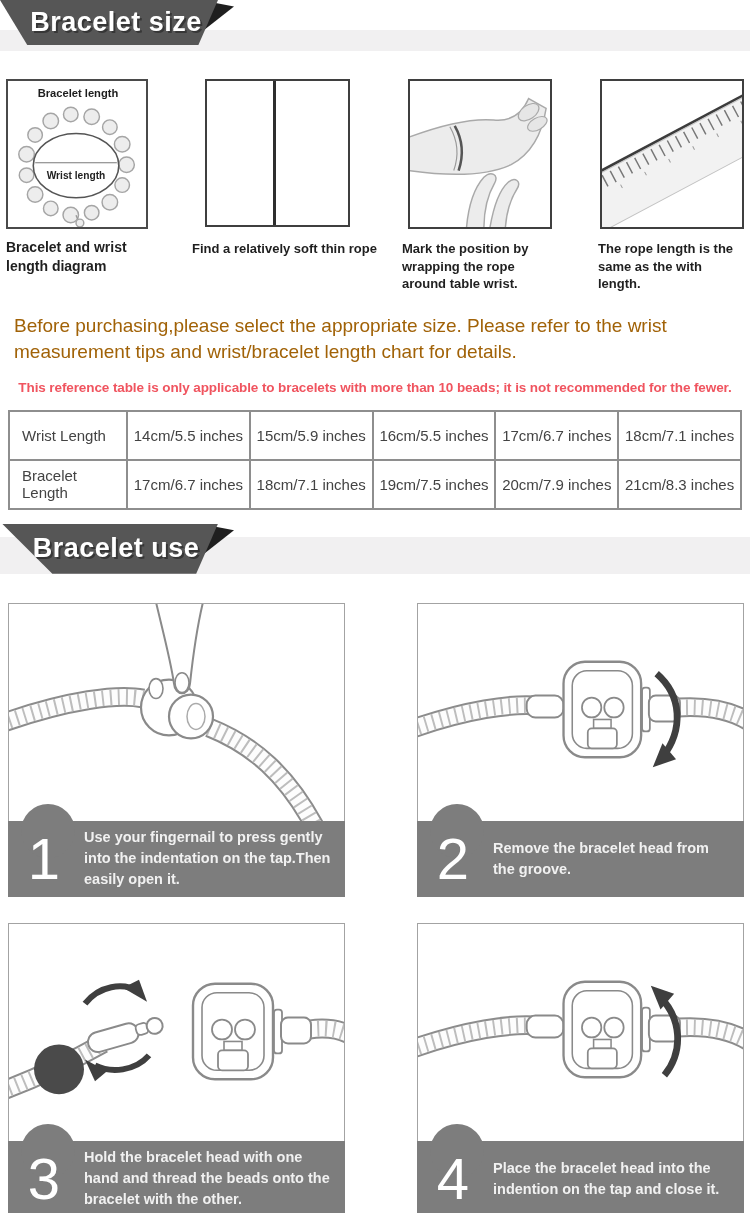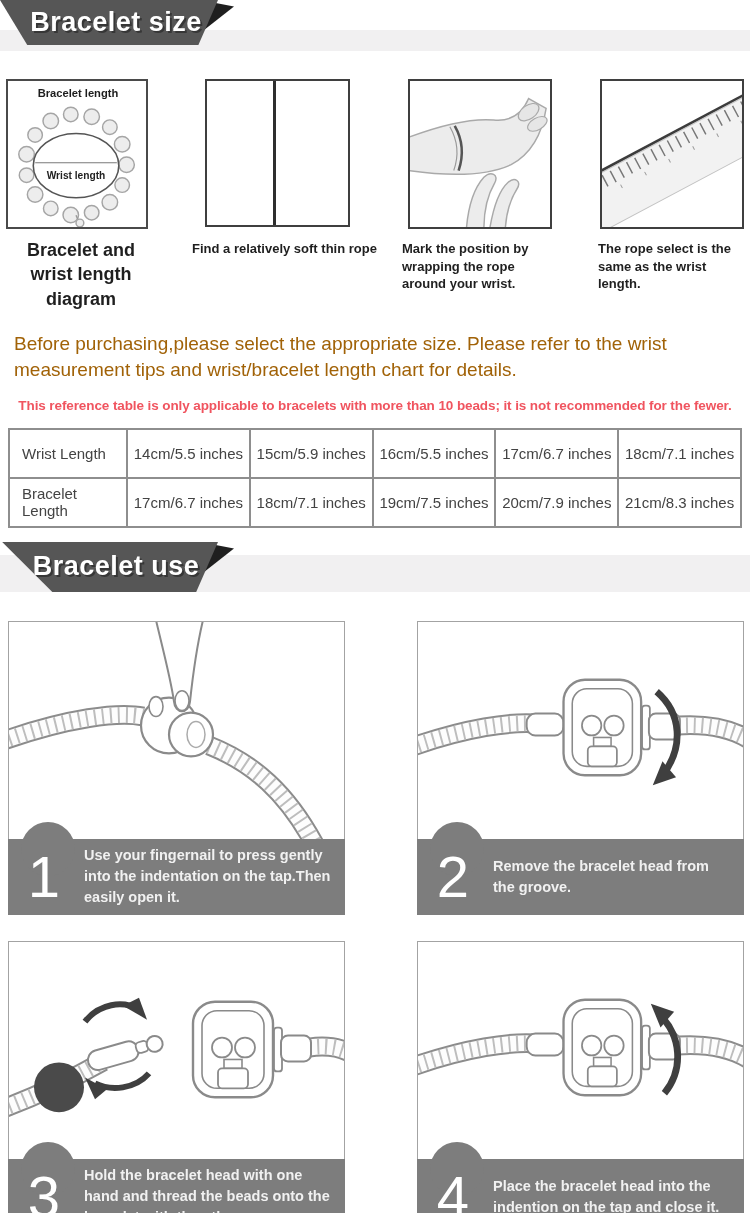--- a/index.html
+++ b/index.html
@@ -40,21 +40,21 @@
   .m-col.c3 { width:152px; }
   .m-col.c4 { width:146px; }
   .img-box { background:#fff; border:2px solid #3f3f3f; height:150px; overflow:hidden; }
   .c1 .img-box { width:142px; border-color:#4a4a4a; }
   .c2 .img-box { width:145px; margin-left:5px; height:148px; }
   .c3 .img-box { width:144px; margin-left:6px; }
   .c4 .img-box { width:144px; margin-left:2px; }
   .img-box svg { display:block; width:100%; height:100%; }
   .rope-line { width:3px; height:100%; background:#2e2e2e; margin:0 auto; position:relative; left:-3px; }
   .m-caption { margin-top:11px; font-size:13px; font-weight:700; color:#1f1f1f; line-height:1.35; }
-  .c1 .m-caption { text-align:center; width:150px; font-size:18px; margin-top:9px; }
+  .c1 .m-caption { width:150px; font-size:14px; margin-top:9px; }
   .c2 .m-caption { white-space:nowrap; margin-left:-8px; margin-top:13px; }
   .c3 .m-caption { width:152px; }
   .c4 .m-caption { width:150px; }
 
   
   .note-bold { margin:20px 14px 0; font-size:19px; font-weight:400; color:#a16207; line-height:1.37; }
   .note-red  { margin:15px 8px 0; font-size:13.5px; font-weight:700; color: var(--note-red,#f0545f);
                white-space:nowrap; letter-spacing:-.1px;text-align:center; }
 
   
@@ -155,35 +155,35 @@
       <svg viewBox="0 0 144 150">
         <path d="M-2,58 C30,46 62,38 86,40 C106,42 116,32 122,18 L140,28 C136,54 126,74 104,86 C78,98 40,98 -2,92 Z" fill="#ececec" stroke="#a9a9a9" stroke-width="1.5"></path>
         <ellipse cx="122" cy="32" rx="12" ry="7" fill="#e6e6e6" stroke="#a9a9a9" stroke-width="1.2" transform="rotate(-35 122 32)"></ellipse>
         <ellipse cx="131" cy="44" rx="11" ry="6" fill="#e6e6e6" stroke="#a9a9a9" stroke-width="1.2" transform="rotate(-30 131 44)"></ellipse>
         <path d="M46,46 C54,60 56,74 50,92" fill="none" stroke="#555" stroke-width="2.6"></path>
         <path d="M41,47 C49,61 51,75 45,92" fill="none" stroke="#9a9a9a" stroke-width="1.2"></path>
         <path d="M58,152 C60,128 66,110 76,99 C83,92 92,96 87,105 C80,117 76,132 76,152 Z" fill="#ececec" stroke="#a9a9a9" stroke-width="1.5"></path>
         <path d="M82,152 C86,128 92,112 101,104 C108,98 115,103 110,111 C103,122 99,136 98,152 Z" fill="#ececec" stroke="#a9a9a9" stroke-width="1.5"></path>
       </svg>
     </div>
-    <p class="m-caption">Mark the position by wrapping the rope around your wrist.</p>
+    <p class="m-caption">Mark the position by wrapping the rope around table wrist.</p>
   </div>
 
   <div class="m-col c4">
     <div class="img-box">
       <svg viewBox="0 0 144 150">
         <g transform="rotate(-28 72 75)">
           <rect x="-50" y="58" width="250" height="54" fill="#f2f2f2" stroke="#c2c2c2" stroke-width="1"></rect>
           <line x1="-50" y1="56" x2="200" y2="56" stroke="#3c3c3c" stroke-width="2.6"></line>
           <line x1="-50" y1="67" x2="200" y2="67" stroke="#777" stroke-width="13" stroke-dasharray="1.5 8"></line>
           <line x1="-46" y1="80" x2="200" y2="80" stroke="#9a9a9a" stroke-width="4" stroke-dasharray="1 27"></line>
         </g>
       </svg>
     </div>
-    <p class="m-caption">The rope select is the same as the wrist length.</p>
+    <p class="m-caption">The rope length is the same as the with length.</p>
   </div>
 </div>
 
 <p class="note-bold"><span>Before purchasing,please select the appropriate size. Please refer to the wrist measurement</span>
   <span>tips and wrist/bracelet length chart for details.</span></p>
 
 <p class="note-red">This reference table is only applicable to bracelets with more than 10 beads; it is not recommended for the fewer.</p>
 
 <table class="size-table">
   <tbody>

